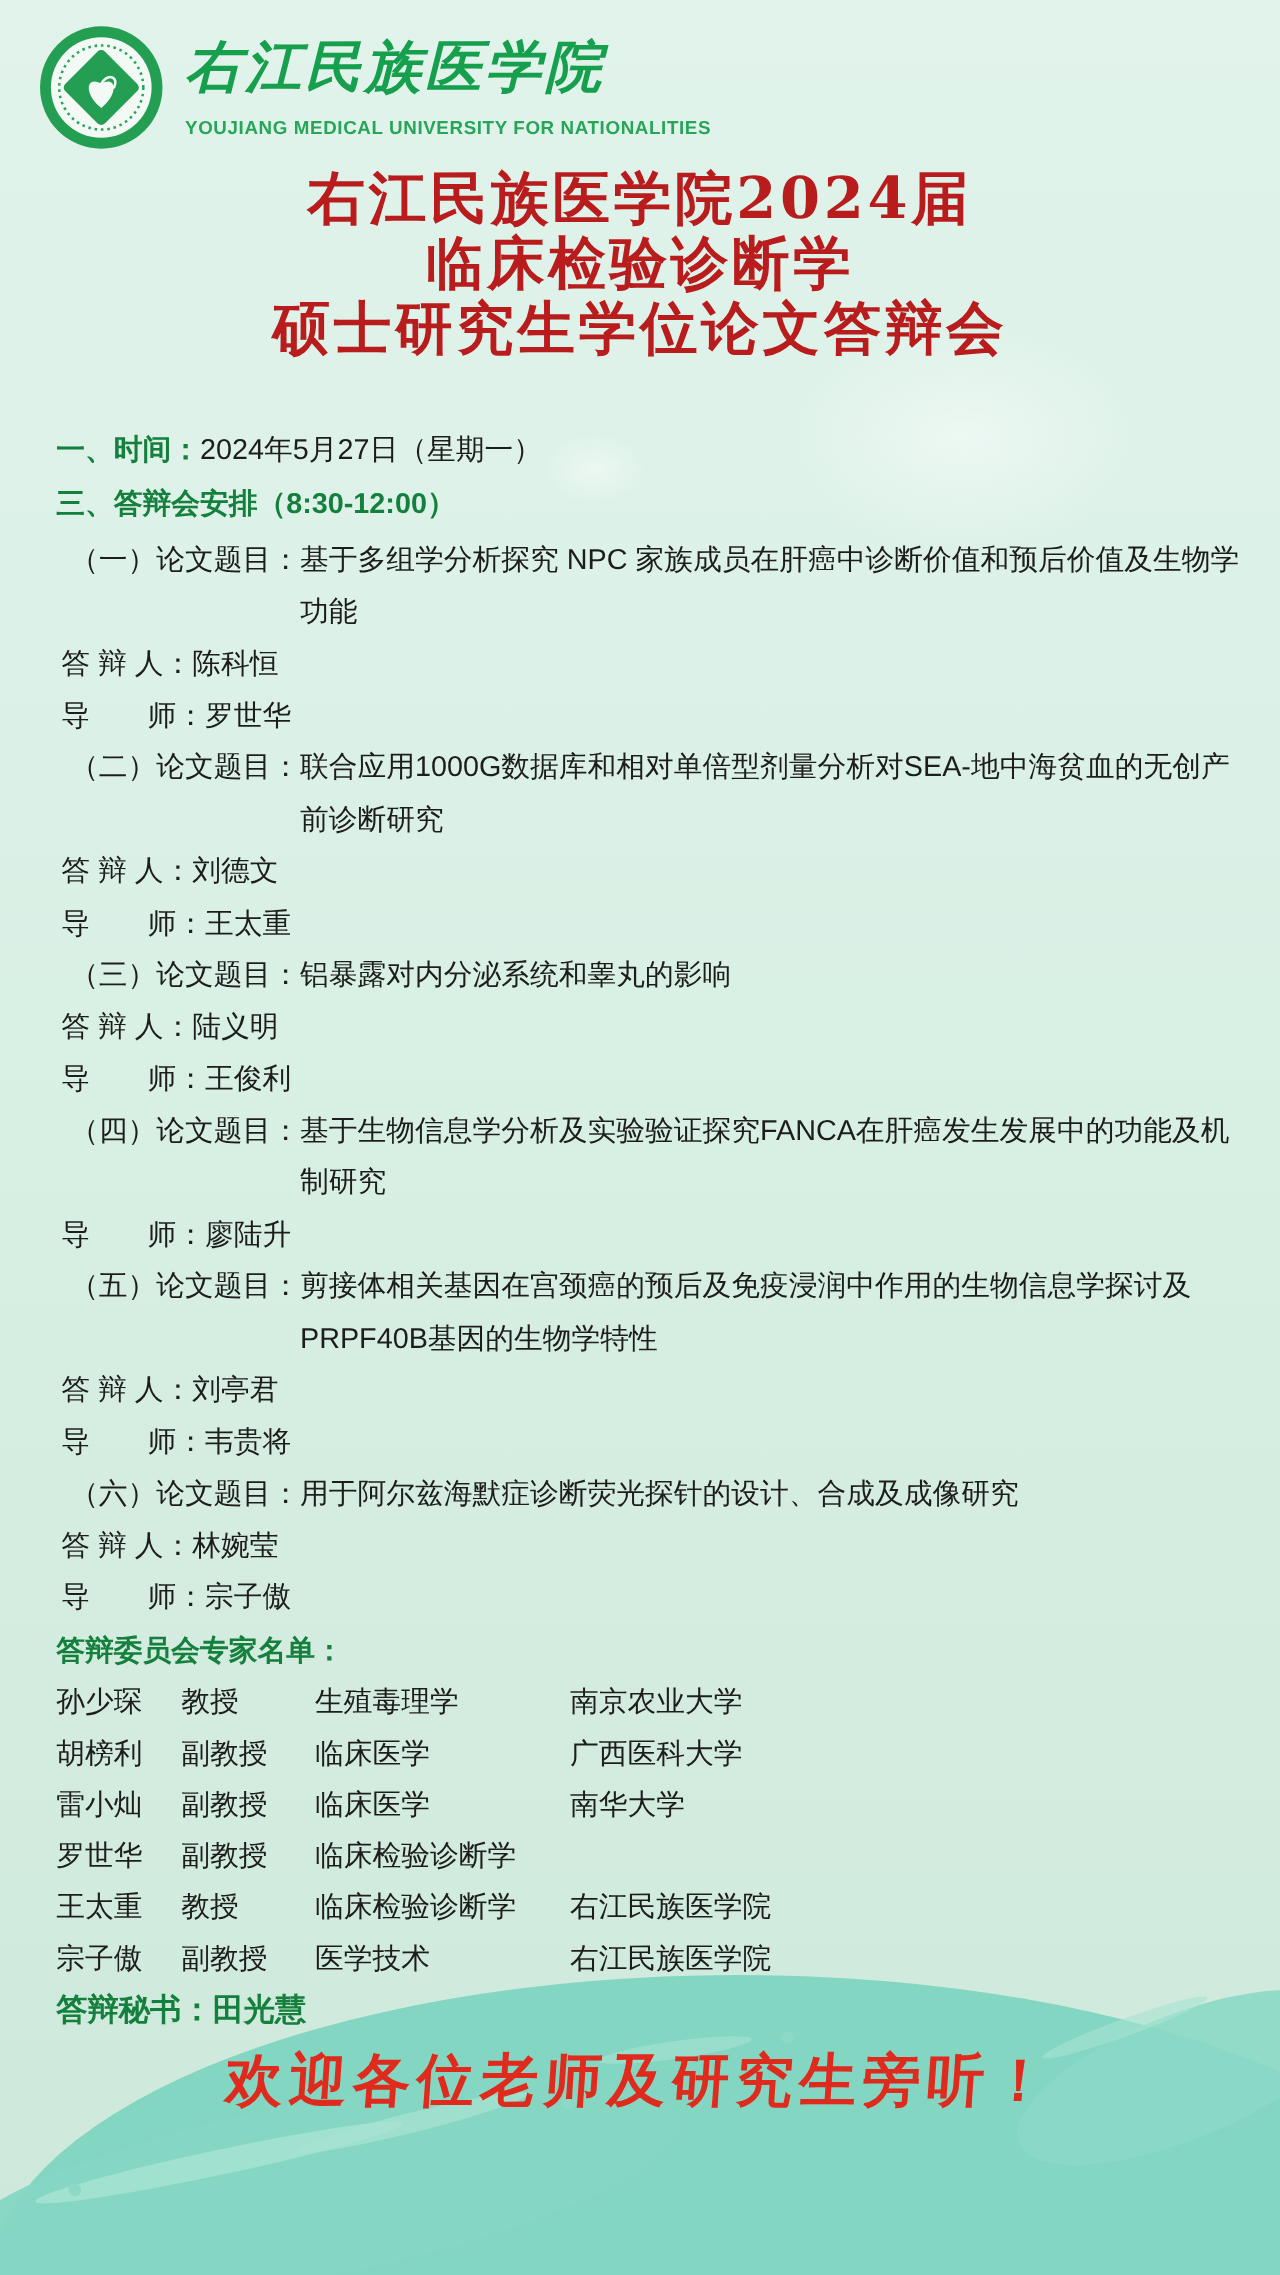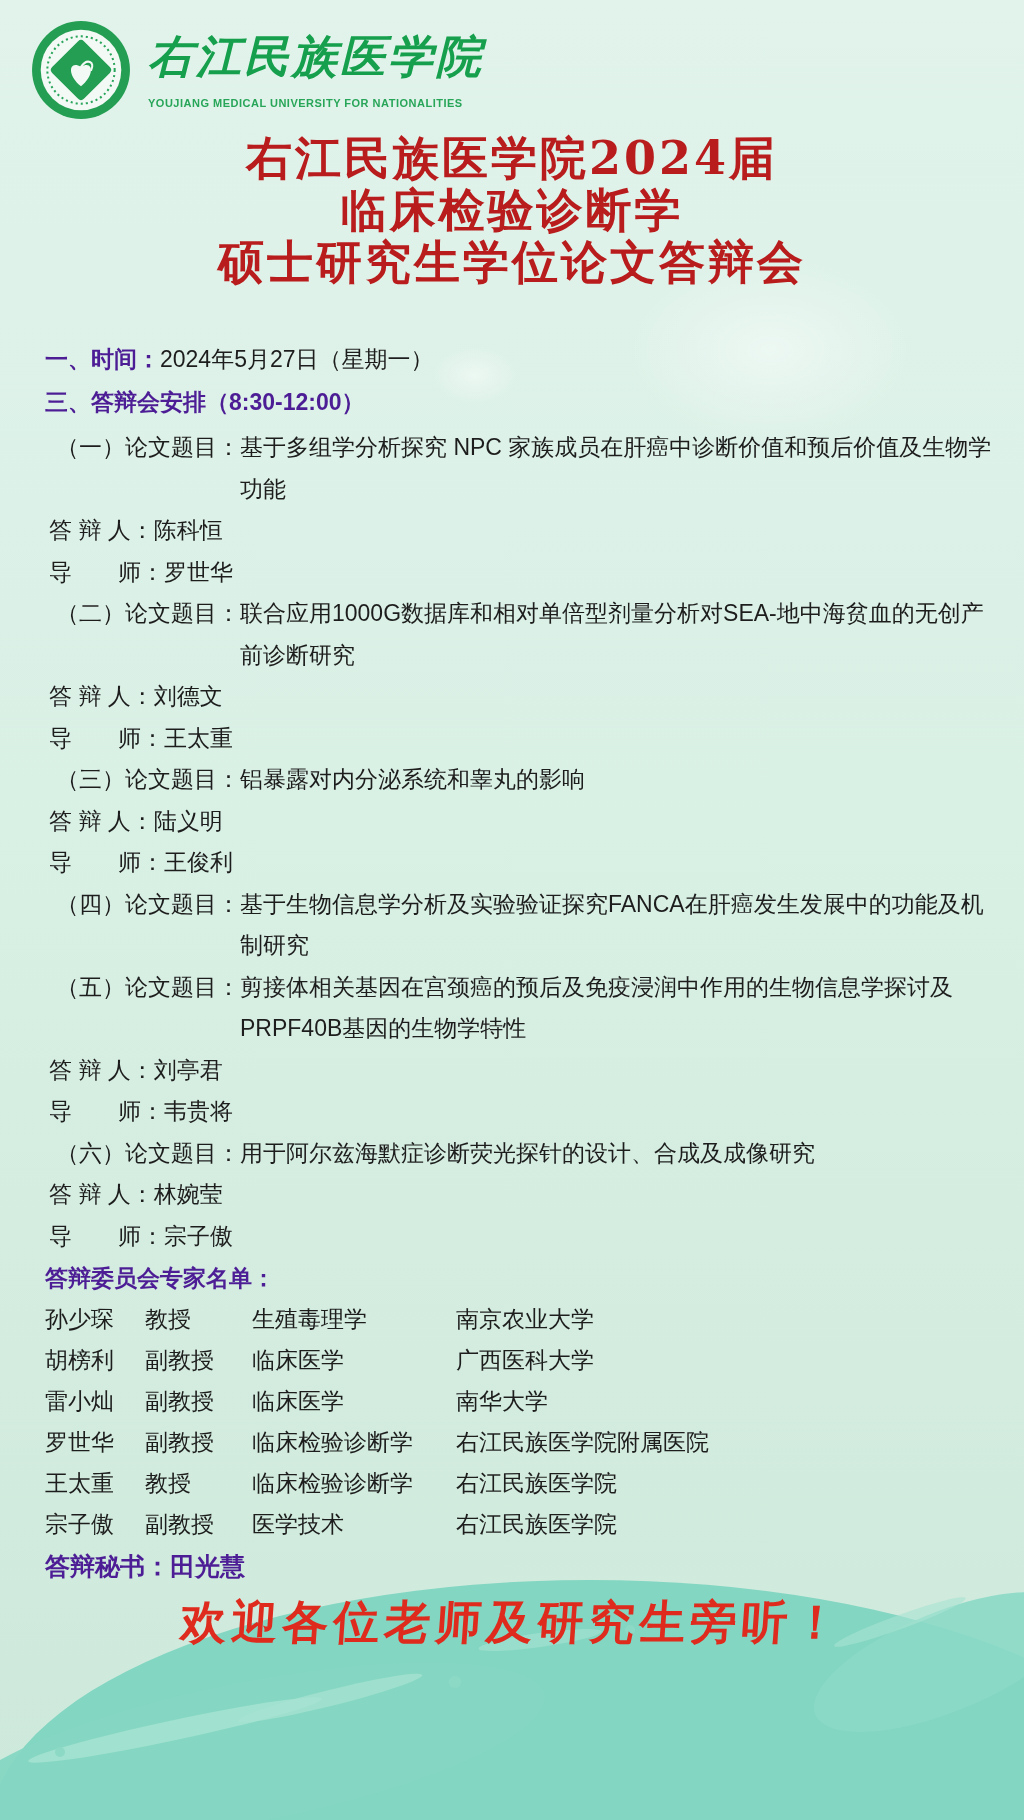--- a/index.html
+++ b/index.html
@@ -12,31 +12,31 @@
   .layer-content{position:relative;z-index:2;}
   
   .header{display:flex;align-items:center;padding:18px 0 0 30px;height:104px;}
   .logo{width:102px;height:102px;flex:0 0 102px;}
   .name-block{margin-left:16px;}
   .name-cn{
     font-family:"DejaVu Serif","Liberation Serif",serif;
     font-style:italic;font-weight:bold;color:#16a04d;
     font-size:45px;line-height:50px;letter-spacing:3px;
   }
-  .name-en{color:#27a558;font-size:11px;font-weight:bold;letter-spacing:.5px;margin-top:15px;}
+  .name-en{color:#27a558;font-size:15px;font-weight:bold;letter-spacing:.5px;margin-top:15px;}
   
   .title{
     width:960px;margin:10px auto 0 auto;text-align:center;
     font-family:"DejaVu Serif","Liberation Serif",serif;
     font-weight:900;font-size:46px;line-height:52px;letter-spacing:3px;color:#b91c1c;
   }
   
   .info{margin:50px 0 0 45px;font-size:23px;}
   .info-line{line-height:43px;white-space:pre;}
-  .red{color:#4c1d95;font-weight:bold;}
+  .red{color:#15803d;font-weight:bold;}
   
   .schedule{margin-top:3px;font-size:23px;}
   .trow{display:flex;}
   .tno{flex:0 0 62px;margin-left:56px;line-height:41.5px;white-space:pre;}
   .tlabel{flex:0 0 112px;line-height:41.5px;white-space:pre;}
   .ttitle{width:752px;line-height:41.5px;}
   .person{margin-left:49px;line-height:41.5px;white-space:pre;}
   
   .committee-heading{margin-left:45px;line-height:42px;font-size:23px;}
   .crow{display:flex;margin-left:45px;line-height:41px;font-size:23px;gap:12px;}
@@ -139,20 +139,21 @@
       <div class="person"><span>答 辩 人：</span><span>陆义明</span></div>
       <div class="person"><span>导　　师：</span><span>王俊利</span></div>
     </div>
 
     <div class="thesis">
       <div class="trow">
         <span class="tno">（四）</span>
         <span class="tlabel">论文题目：</span>
         <span class="ttitle">基于生物信息学分析及实验验证探究FANCA在肝癌发生发展中的功能及机制研究</span>
       </div>
+      <div class="person"><span>导　　师：</span><span>廖陆升</span></div>
     </div>
 
     <div class="thesis">
       <div class="trow">
         <span class="tno">（五）</span>
         <span class="tlabel">论文题目：</span>
         <span class="ttitle">剪接体相关基因在宫颈癌的预后及免疫浸润中作用的生物信息学探讨及PRPF40B基因的生物学特性</span>
       </div>
       <div class="person"><span>答 辩 人：</span><span>刘亭君</span></div>
       <div class="person"><span>导　　师：</span><span>韦贵将</span></div>
@@ -188,21 +189,20 @@
     <div class="crow">
       <span class="c-name">雷小灿</span>
       <span class="c-title">副教授</span>
       <span class="c-field">临床医学</span>
       <span class="c-org">南华大学</span>
     </div>
     <div class="crow">
       <span class="c-name">罗世华</span>
       <span class="c-title">副教授</span>
       <span class="c-field">临床检验诊断学</span>
-      <span class="c-org">右江民族医学院附属医院</span>
     </div>
     <div class="crow">
       <span class="c-name">王太重</span>
       <span class="c-title">教授</span>
       <span class="c-field">临床检验诊断学</span>
       <span class="c-org">右江民族医学院</span>
     </div>
     <div class="crow">
       <span class="c-name">宗子傲</span>
       <span class="c-title">副教授</span>

